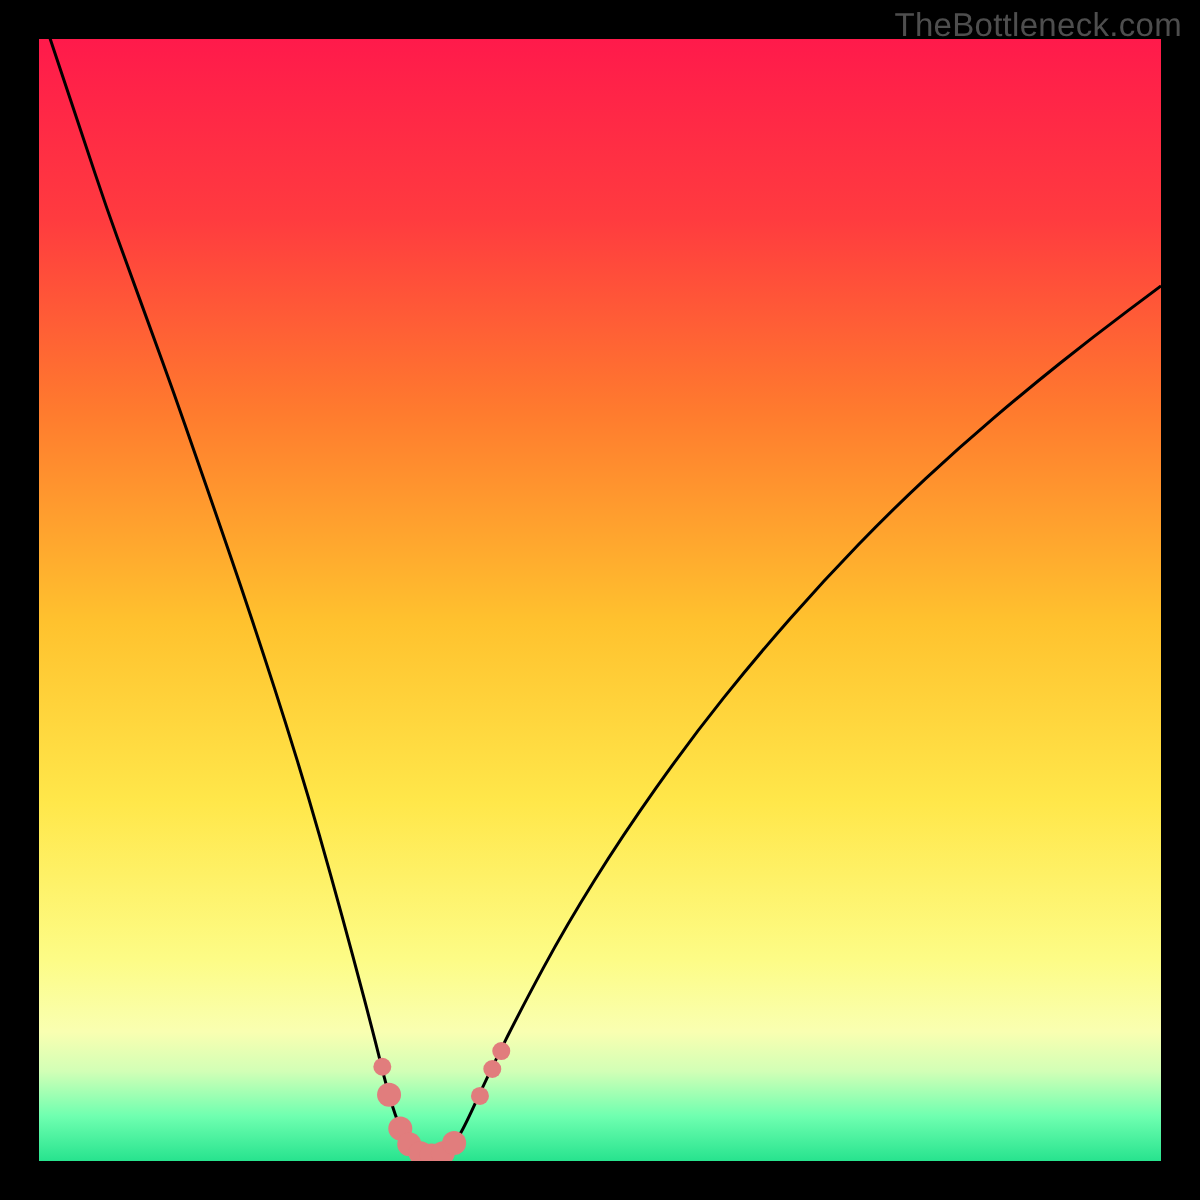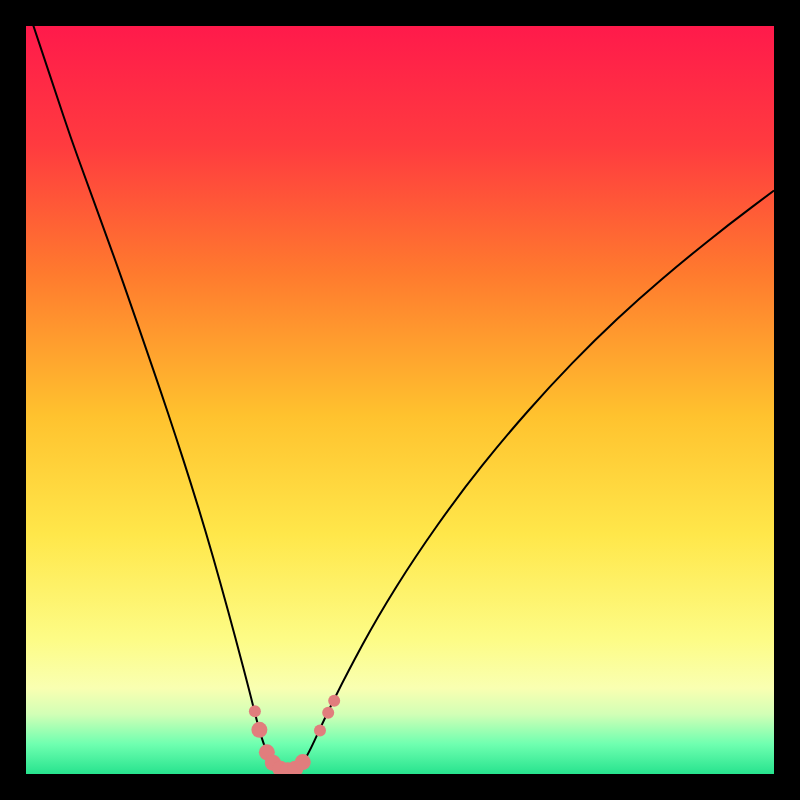--- a/index.html
+++ b/index.html
@@ -56,13 +56,14 @@
         <circle cx="246.84" cy="736.78" r="8" fill="#e17d7d"></circle>
         <circle cx="254.32000000000002" cy="742.764" r="8" fill="#e17d7d"></circle>
         <circle cx="261.8" cy="744.26" r="8" fill="#e17d7d"></circle>
         <circle cx="269.28" cy="742.764" r="8" fill="#e17d7d"></circle>
         <circle cx="276.76" cy="736.032" r="8" fill="#e17d7d"></circle>
         <circle cx="293.964" cy="704.616" r="6" fill="#e17d7d"></circle>
         <circle cx="302.19199999999995" cy="686.664" r="6" fill="#e17d7d"></circle>
         <circle cx="308.17600000000004" cy="674.696" r="6" fill="#e17d7d"></circle>
       </g>
   </svg>
+  <div class="watermark">TheBottleneck.com</div>
 </div>
 
 </body></html>

